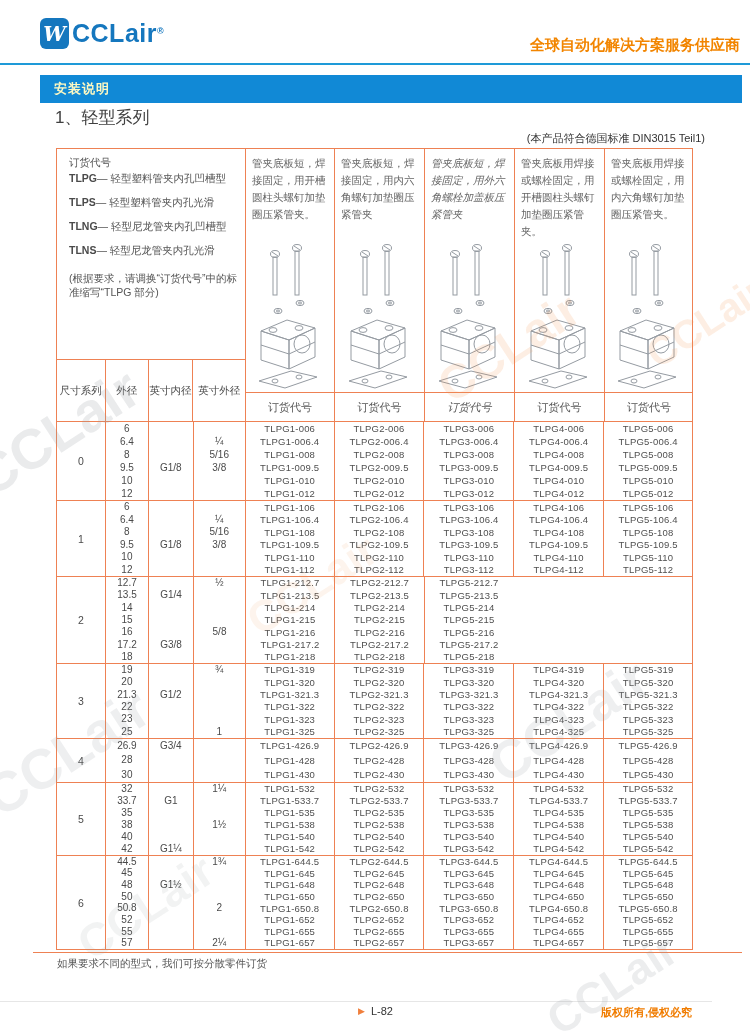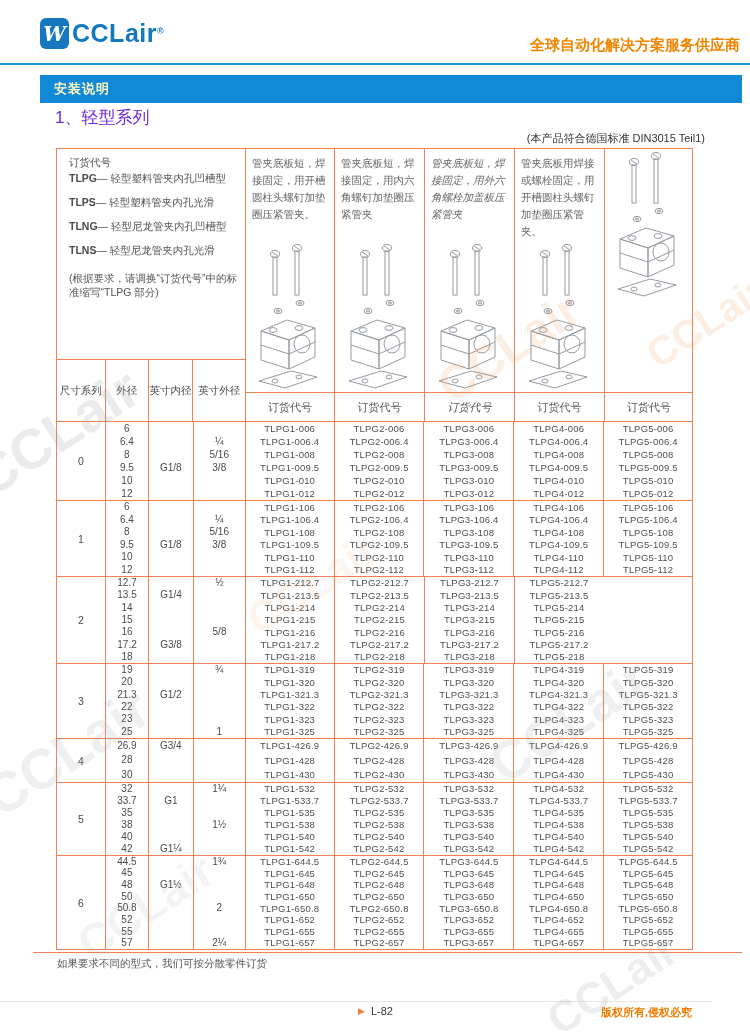--- a/index.html
+++ b/index.html
@@ -12,21 +12,21 @@
   .logo-box { width:29px; height:31px; background:#1577be; border-radius:6px; color:#fff;
               display:flex; align-items:center; justify-content:center;
               font-family:"DejaVu Serif",serif; font-style:italic; font-weight:bold; font-size:20px; }
   .logo-text { color:#1577be; font-size:25px; font-weight:bold; letter-spacing:0.5px; margin-left:3px; line-height:31px; }
   .logo-reg { color:#1577be; font-size:9px; vertical-align:top; position:relative; top:-2px; }
   .tagline { position:absolute; right:10px; top:36px; color:#f28500; font-weight:bold; font-size:15px; }
   .blue-line { position:absolute; left:0; top:63px; width:750px; height:2px; background:#1e9ad8; }
   .section-bar { position:absolute; left:40px; top:75px; width:702px; height:28px; background:#1189d6;
                  color:#fef9c3; font-size:13px; font-weight:bold; line-height:28px; padding-left:14px; letter-spacing:1px; }
 
-  .page-title { position:absolute; left:55px; top:106px; font-size:17px; color:#6d28d9; font-weight:500; }
+  .page-title { position:absolute; left:55px; top:106px; font-size:17px; color:#404040; font-weight:500; }
   .std-note { position:absolute; right:45px; top:131px; font-size:11px; color:#333; }
 
   
   :root { --org:#ee8153; }
   .tbl { position:absolute; left:56px; top:148px; width:637px; border:1px solid var(--org); background:#fff; }
   .top { display:flex; border-bottom:1px solid var(--org); height:273px; }
   .left-block { width:189px; border-right:1px solid var(--org); display:flex; flex-direction:column; }
   .ordering { height:211px; border-bottom:1px solid var(--org); padding:7px 6px 0 12px; color:#555; font-size:10.5px; }
   .ordering .ohead { margin-bottom:2px; }
   .oline { margin-bottom:11px; line-height:13px; }
@@ -226,20 +226,21 @@
                     <ellipse cx="22" cy="140" rx="3" ry="2"></ellipse>
                     <ellipse cx="46" cy="136" rx="3" ry="2"></ellipse>
                   </g>
                 </svg>
               </div>
             </div>
             <div class="vorder">订货代号</div>
           </div>
           <div class="vcol" style="width: 88px;">
             <div class="vtop">
+              <div class="vdesc">管夹底板用焊接或螺栓固定，用内六角螺钉加垫圈压紧管夹。</div>
               <div class="vdiagram">
                 <svg width="74" height="150" viewBox="0 0 74 150">
                   <g fill="none" stroke="#959ba2" stroke-width="1">
                     <ellipse cx="22" cy="13" rx="4.5" ry="3.5"></ellipse>
                     <line x1="19" y1="11" x2="25" y2="15"></line>
                     <rect x="20" y="16" width="4" height="38"></rect>
                     <ellipse cx="44" cy="7" rx="4.5" ry="3.5"></ellipse>
                     <line x1="41" y1="5" x2="47" y2="9"></line>
                     <rect x="42" y="10" width="4" height="44"></rect>
                     <ellipse cx="47" cy="62" rx="4" ry="2.6"></ellipse>
@@ -440,29 +441,20 @@
           </div>
           <div class="gcell part" style="width: 90px;">
             <div class="ln">TLPG2-212.7</div>
             <div class="ln">TLPG2-213.5</div>
             <div class="ln">TLPG2-214</div>
             <div class="ln">TLPG2-215</div>
             <div class="ln">TLPG2-216</div>
             <div class="ln">TLPG2-217.2</div>
             <div class="ln">TLPG2-218</div>
           </div>
-          <div class="gcell part" style="width: 90px;">
-            <div class="ln">TLPG3-212.7</div>
-            <div class="ln">TLPG3-213.5</div>
-            <div class="ln">TLPG3-214</div>
-            <div class="ln">TLPG3-215</div>
-            <div class="ln">TLPG3-216</div>
-            <div class="ln">TLPG3-217.2</div>
-            <div class="ln">TLPG3-218</div>
-          </div>
           <div class="gcell part" style="width: 88px;">
             <div class="ln">TLPG5-212.7</div>
             <div class="ln">TLPG5-213.5</div>
             <div class="ln">TLPG5-214</div>
             <div class="ln">TLPG5-215</div>
             <div class="ln">TLPG5-216</div>
             <div class="ln">TLPG5-217.2</div>
             <div class="ln">TLPG5-218</div>
           </div>
         </div>

